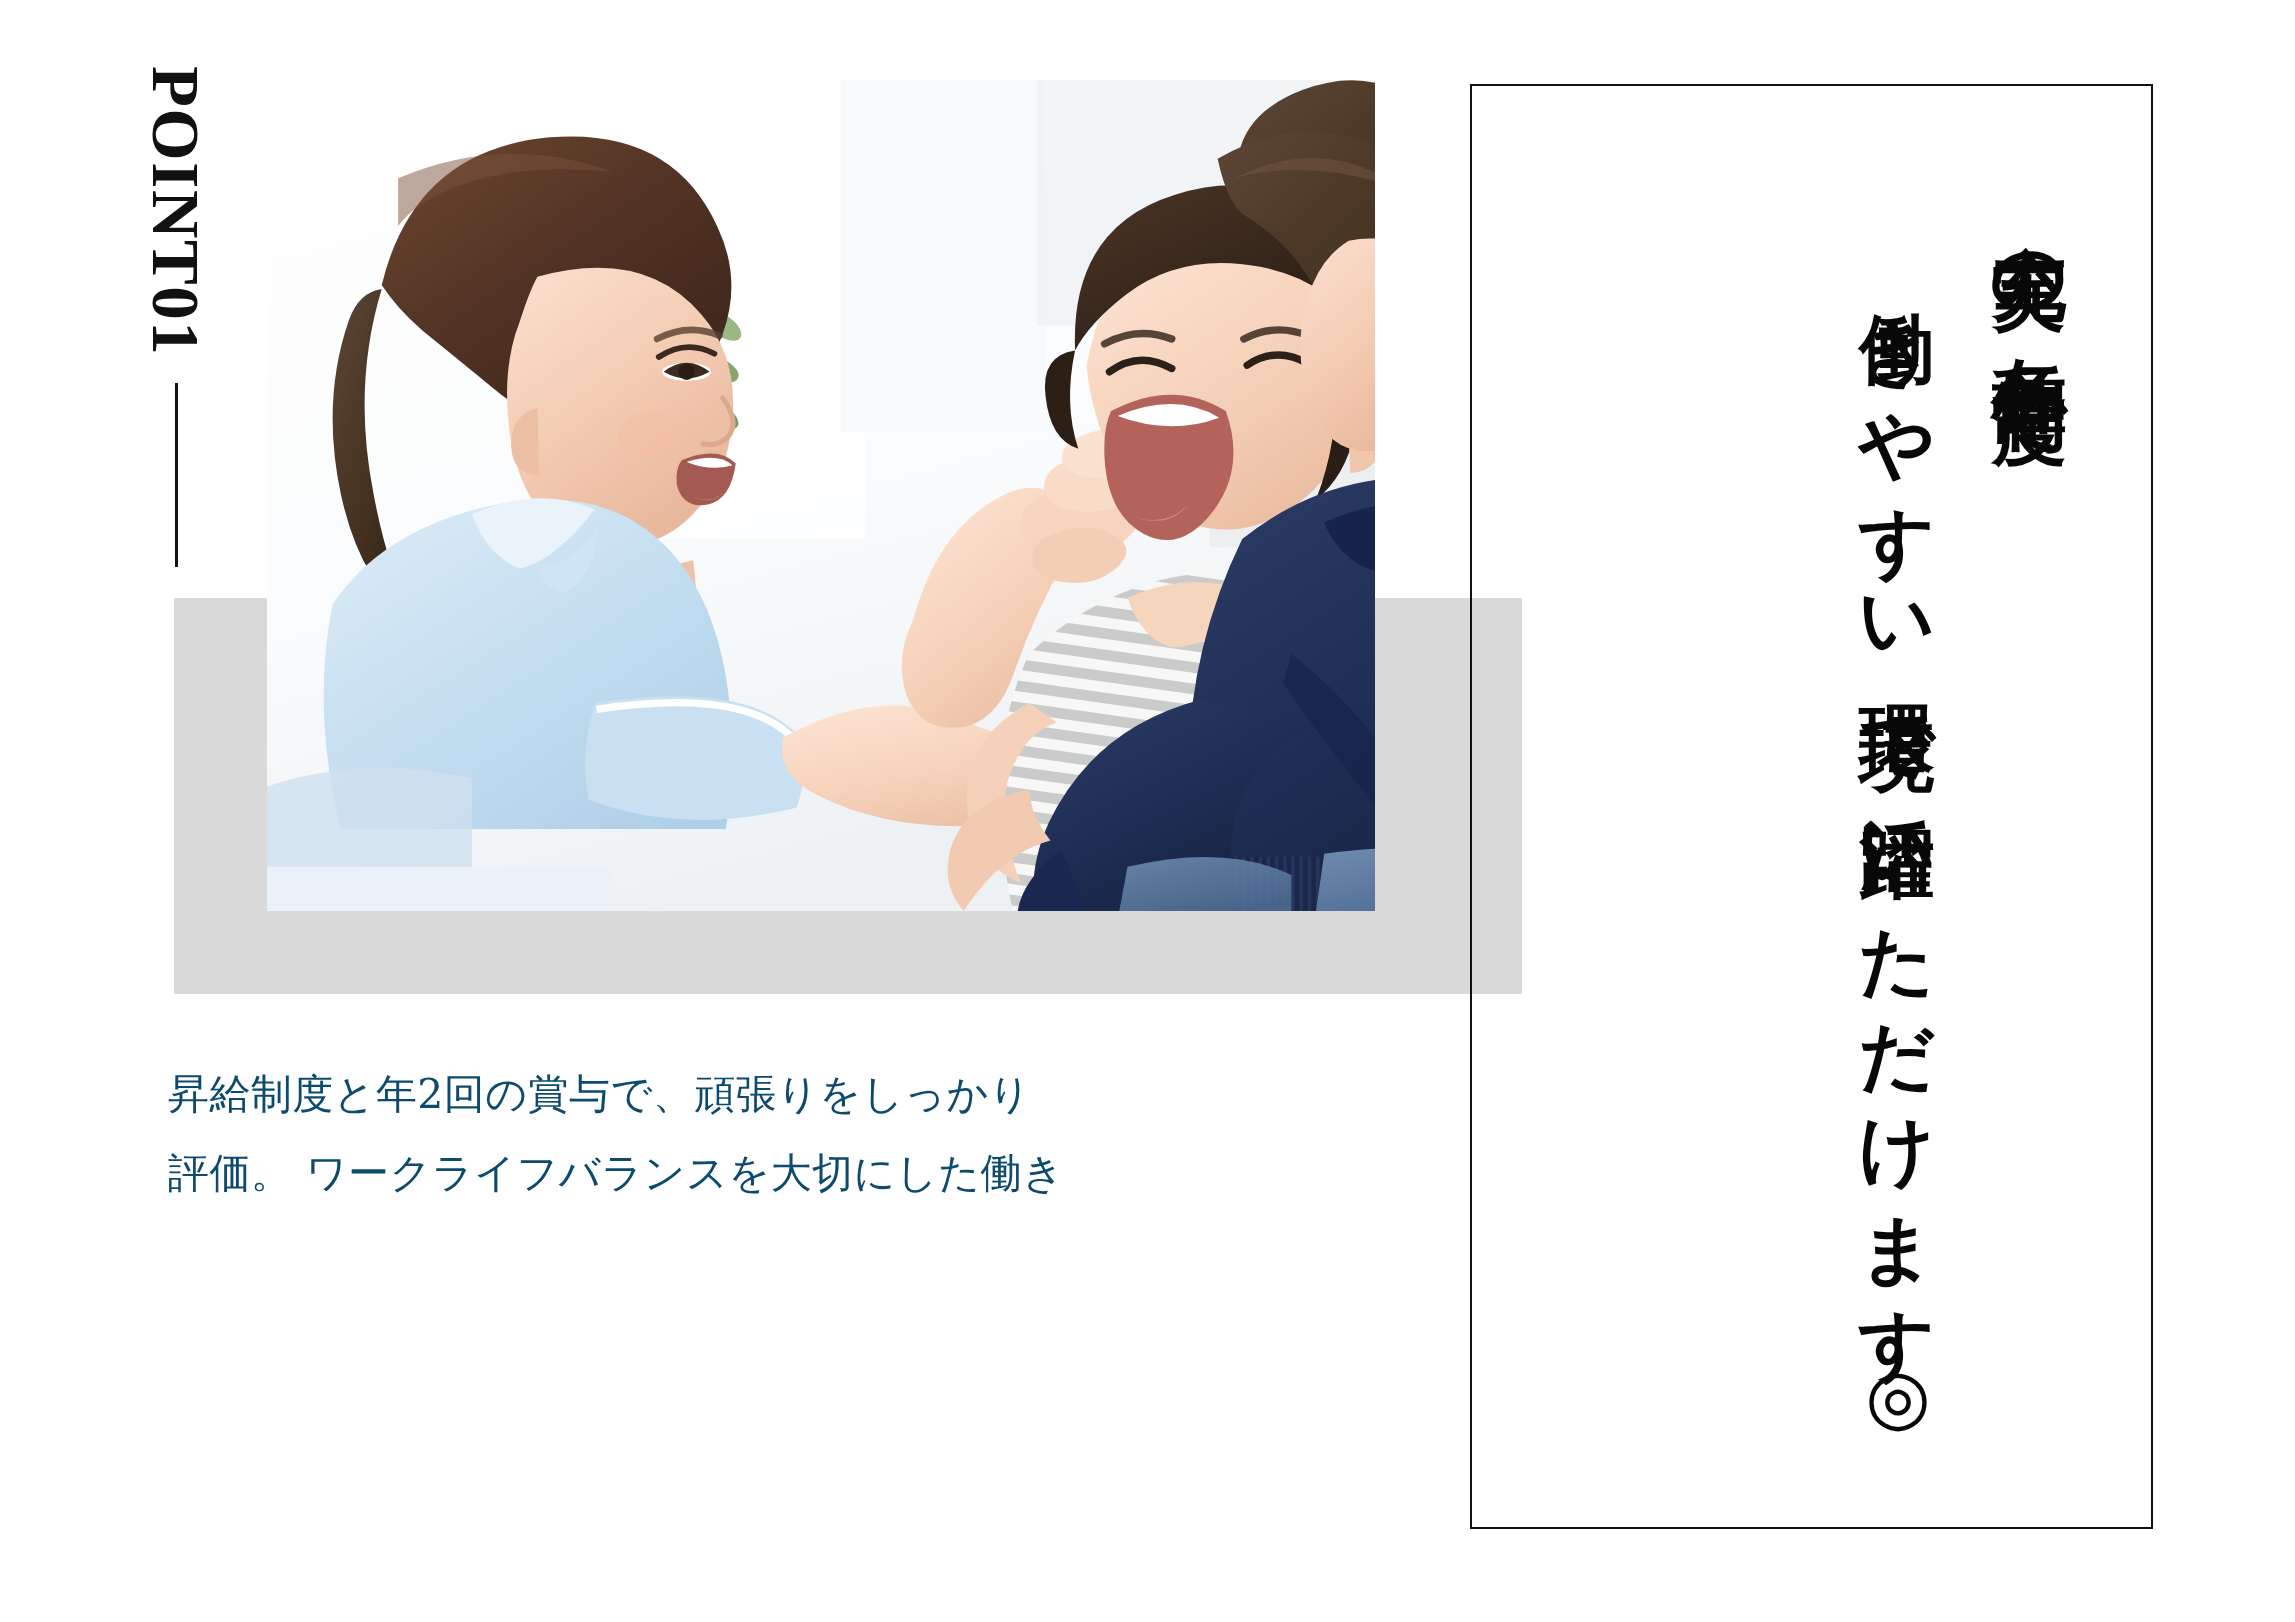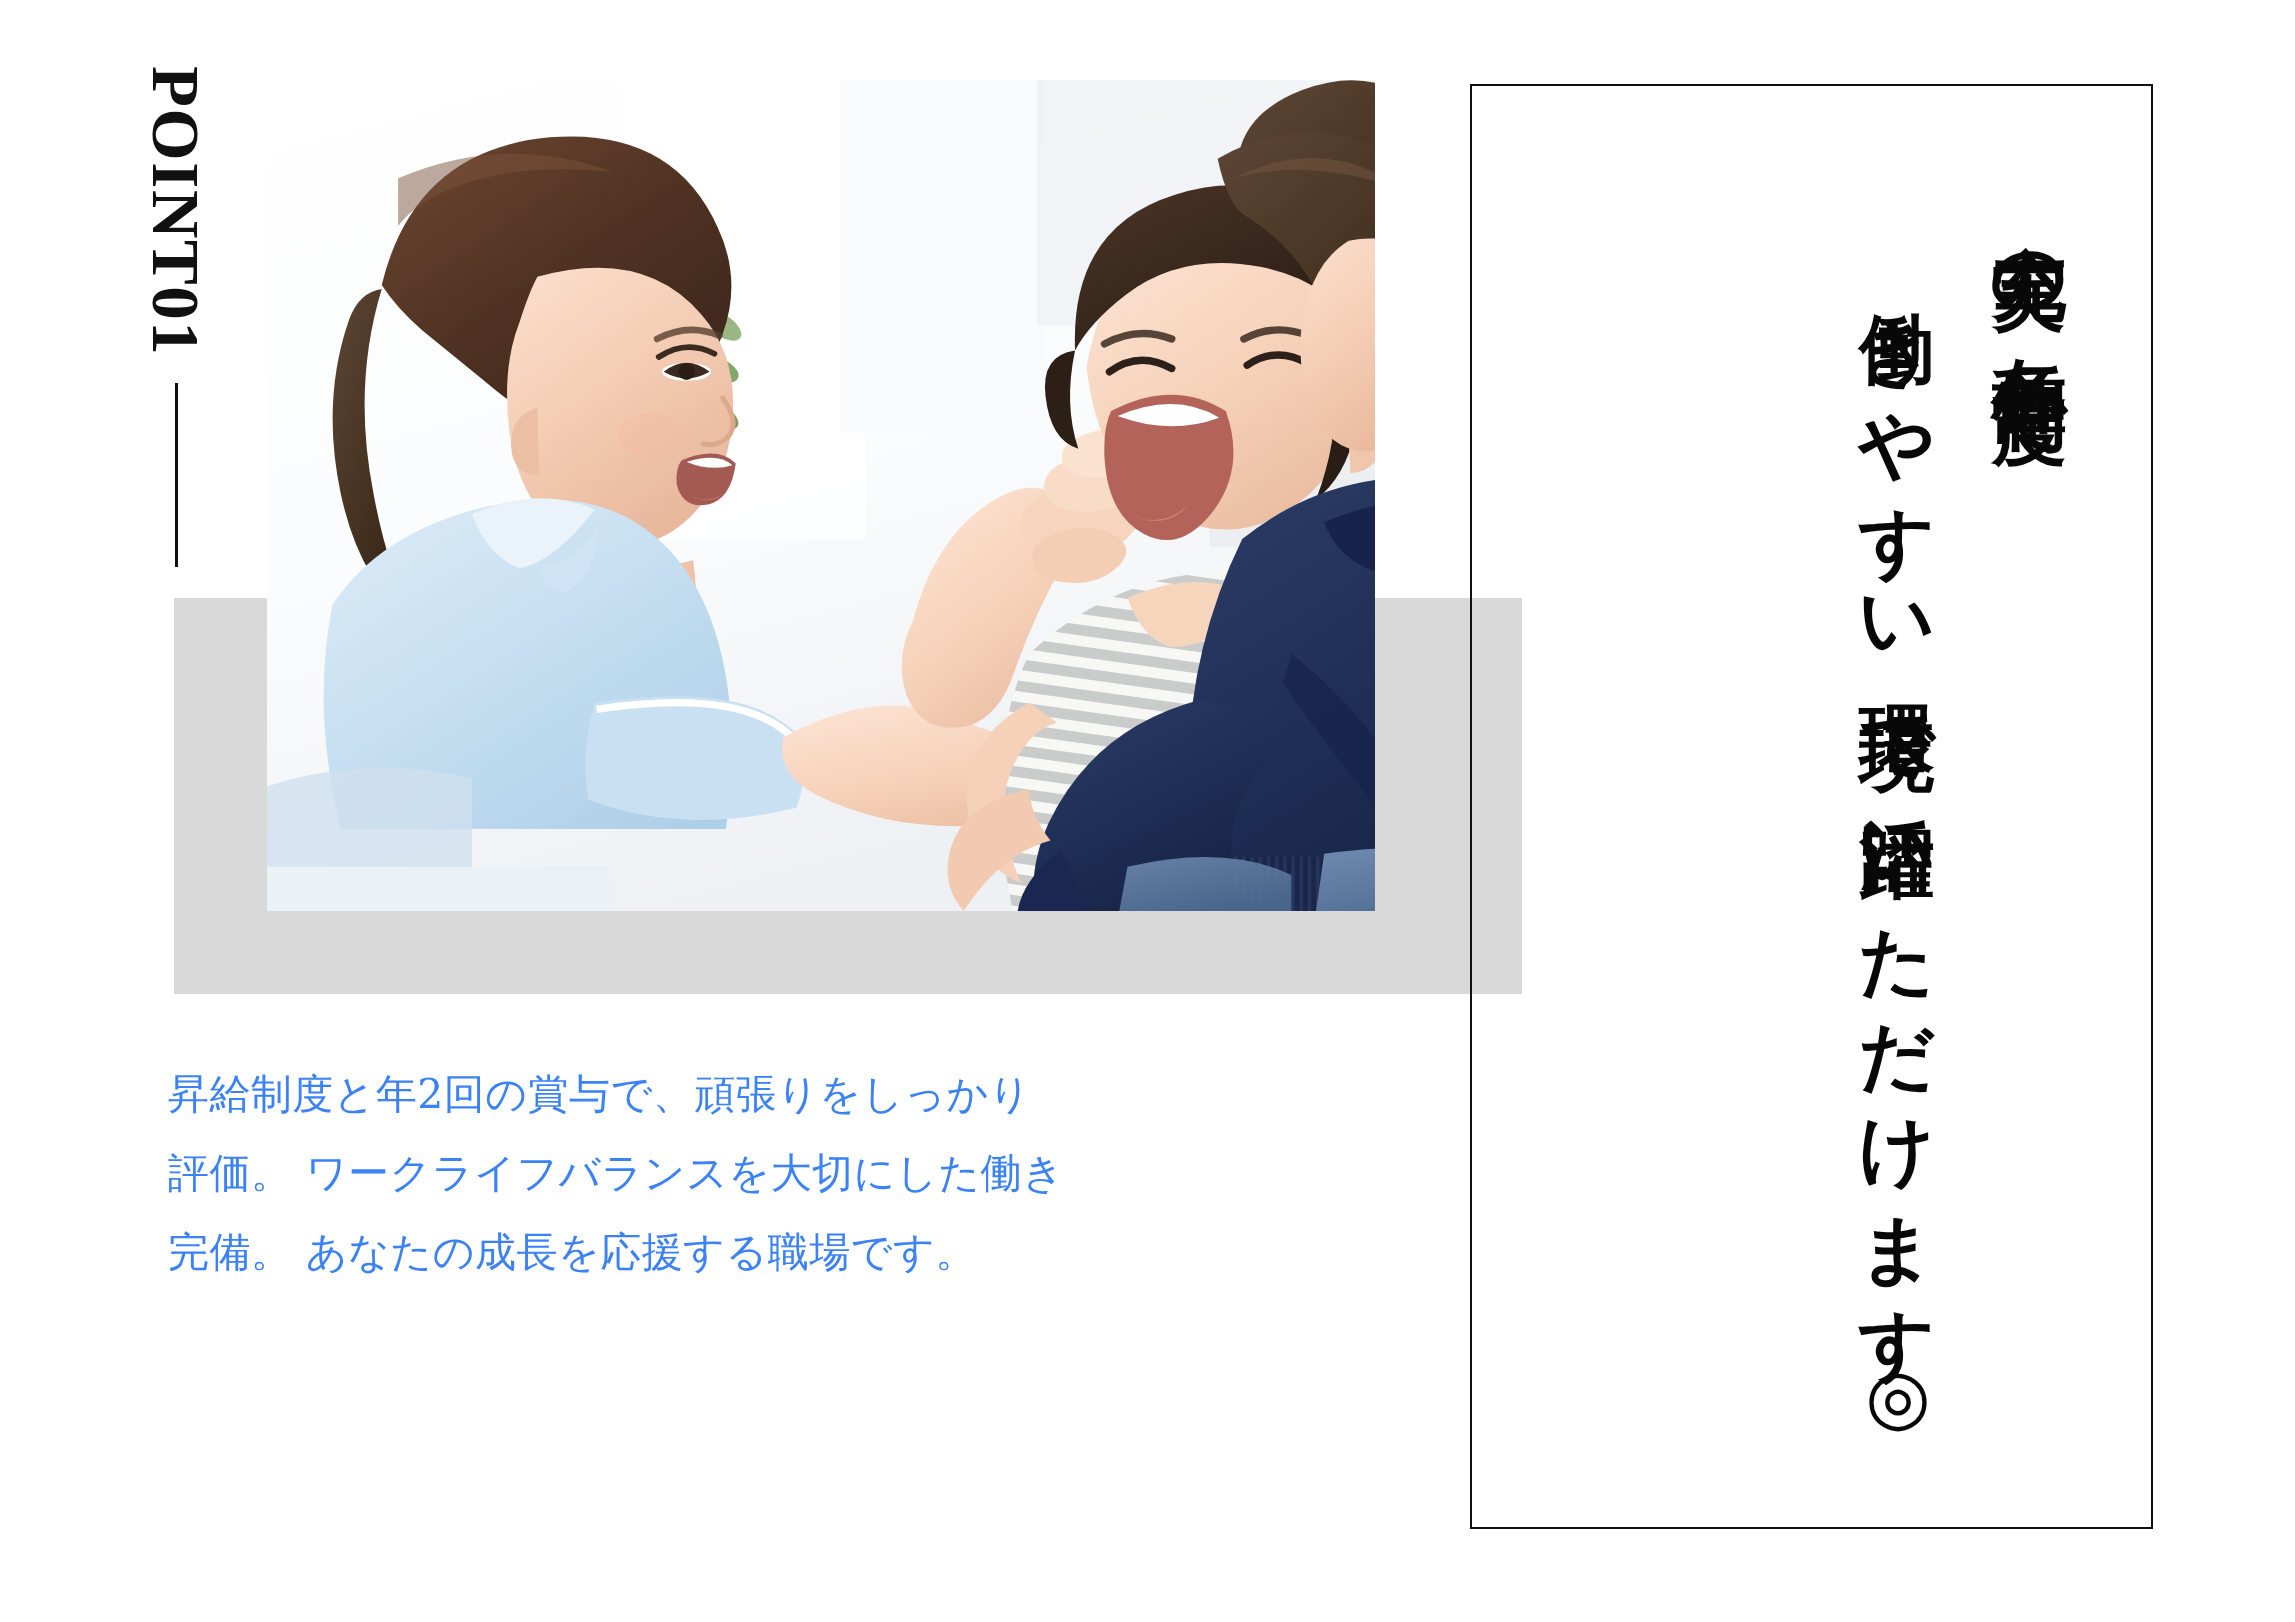--- a/index.html
+++ b/index.html
@@ -82,21 +82,21 @@
 
   
   .body-copy {
     position: absolute;
     left: 168px;
     top: 1055px;
     width: 1212px;
     font-family: "DejaVu Serif", "Liberation Serif", serif;
     font-size: 41px;
     line-height: 79px;
-    color: #3b82f6;
+    color: #0c4a6e;
     letter-spacing: 0.4px;
   }
   .body-copy .ln { display: block; white-space: pre; }
 
   
   .headline-box {
     position: absolute;
     left: 1470px;
     top: 84px;
     width: 683px;
@@ -314,21 +314,20 @@
 
         <path d="M0 862 q120 -40 250 -10 l0 162 l-250 0z" fill="#cfe0ef" opacity="0.8"></path>
         <rect x="0" y="960" width="420" height="54" fill="#eaf1f7"></rect>
       </g>
     </svg>
   </div>
 
   <div class="body-copy">
     <span class="ln">昇給制度と年2回の賞与で、頑張りをしっかり</span>
     <span class="ln">評価。 ワークライフバランスを大切にした働き</span>
-    <span class="ln">完備。 あなたの成長を応援する職場です。</span>
   </div>
 
   <div class="headline-box">
     <div class="headline-inner">
       <div class="vcol col-1">充実の各種制度で</div>
       <div class="vcol col-2">働きやすい環境で活躍いただけます◎</div>
     </div>
   </div>
 
 </div>

